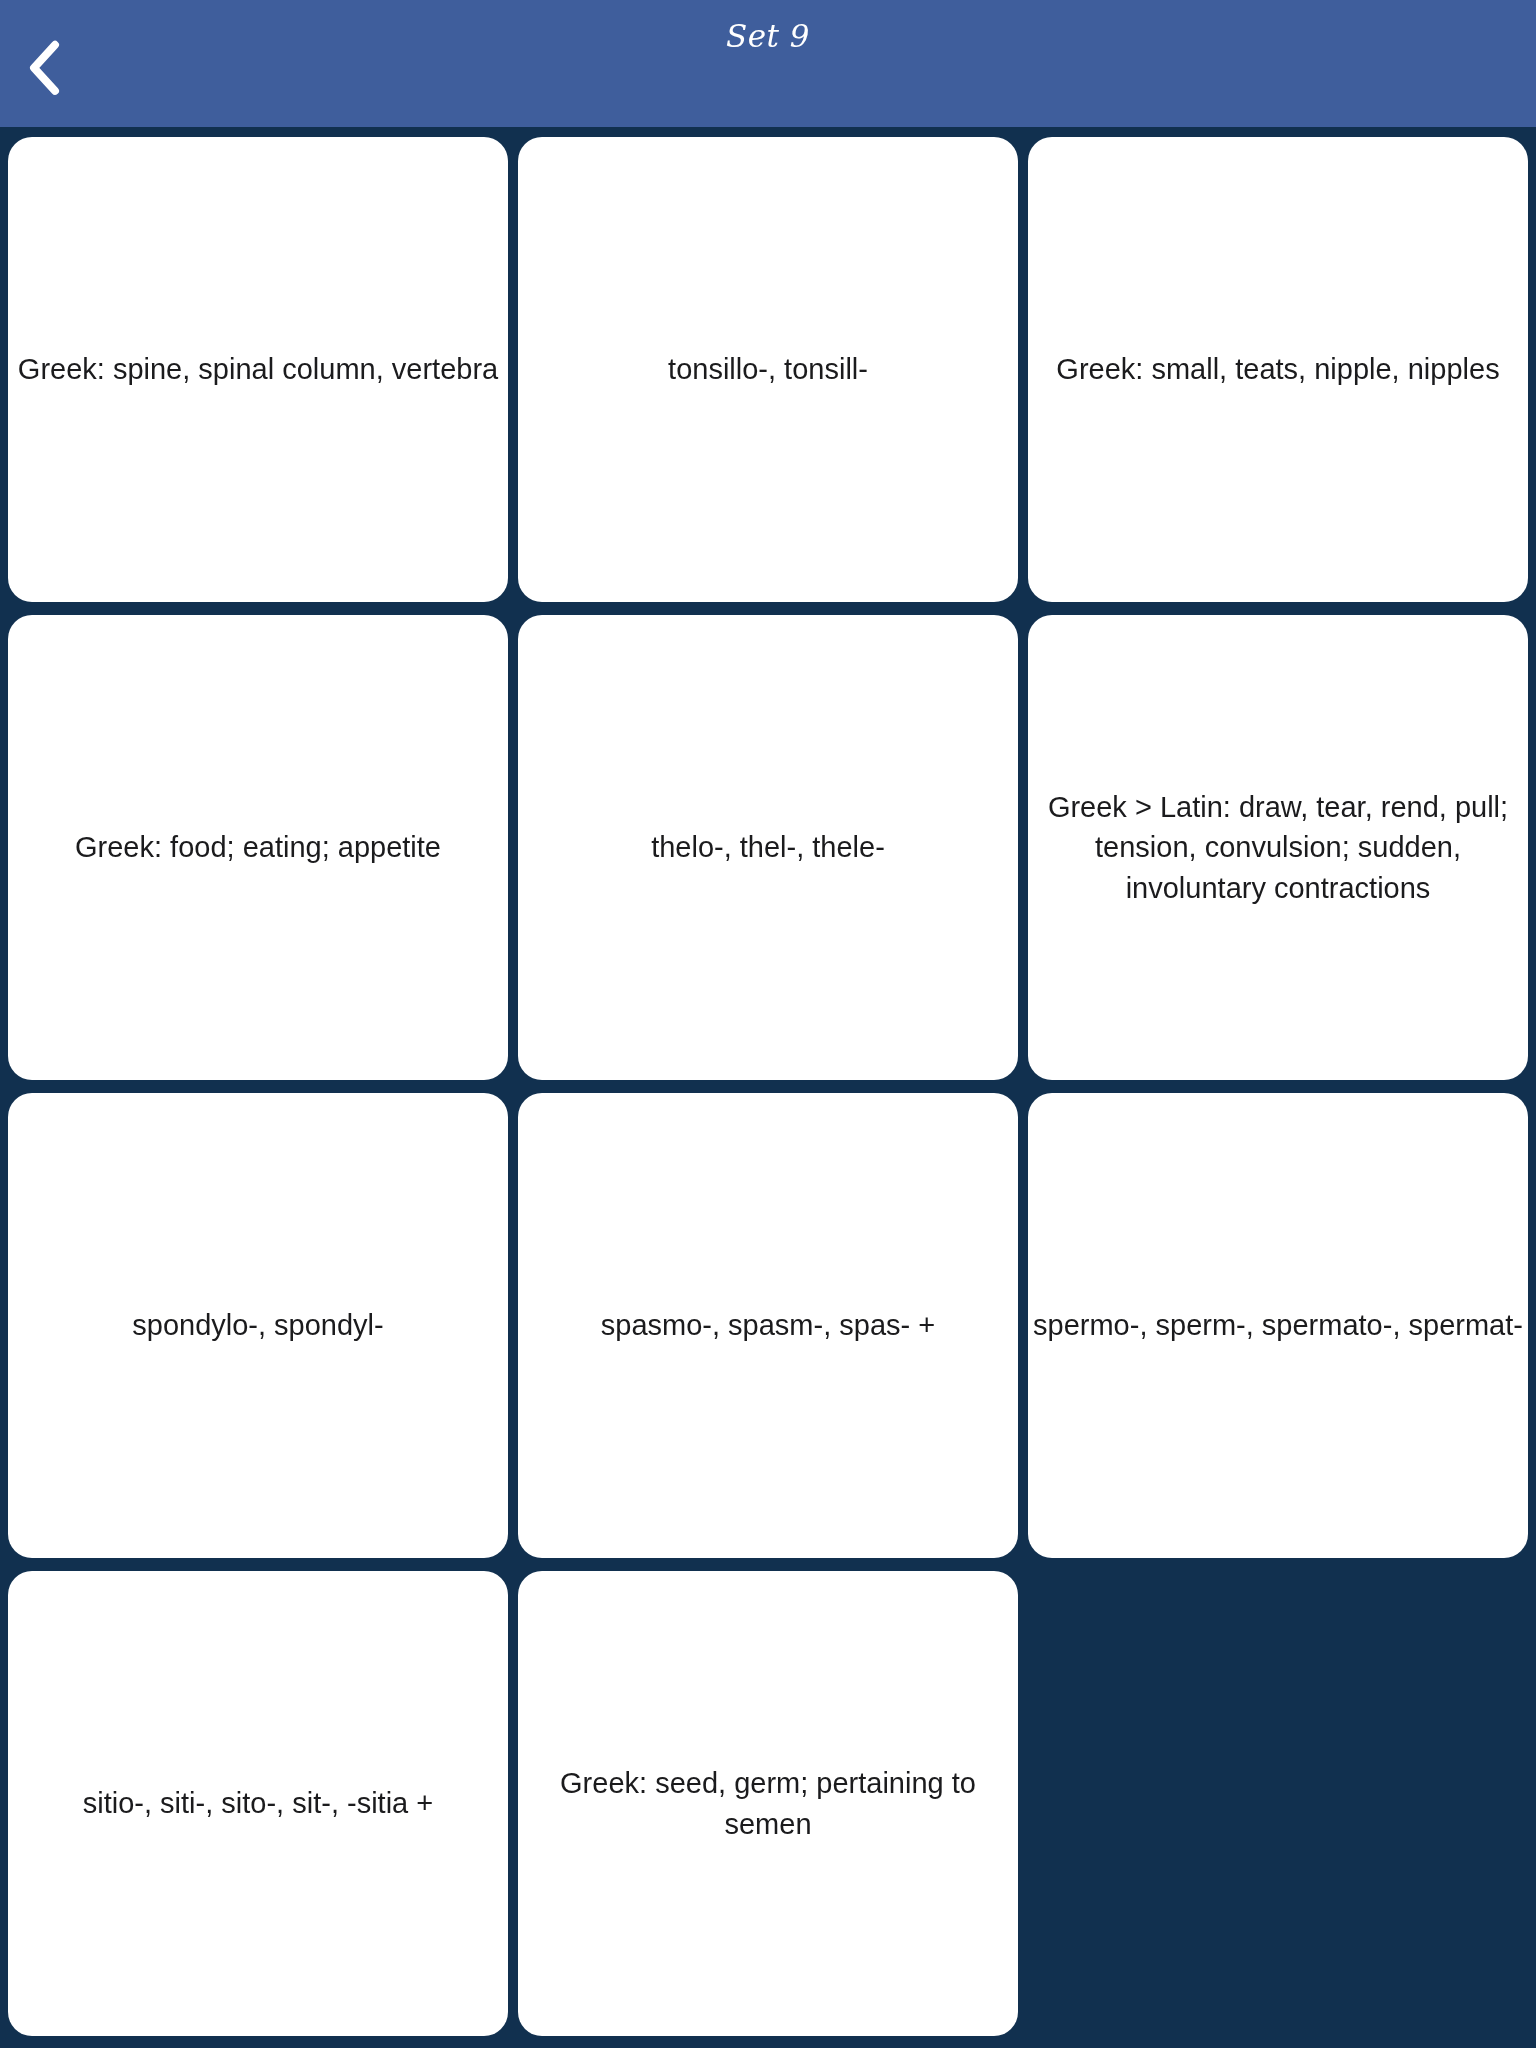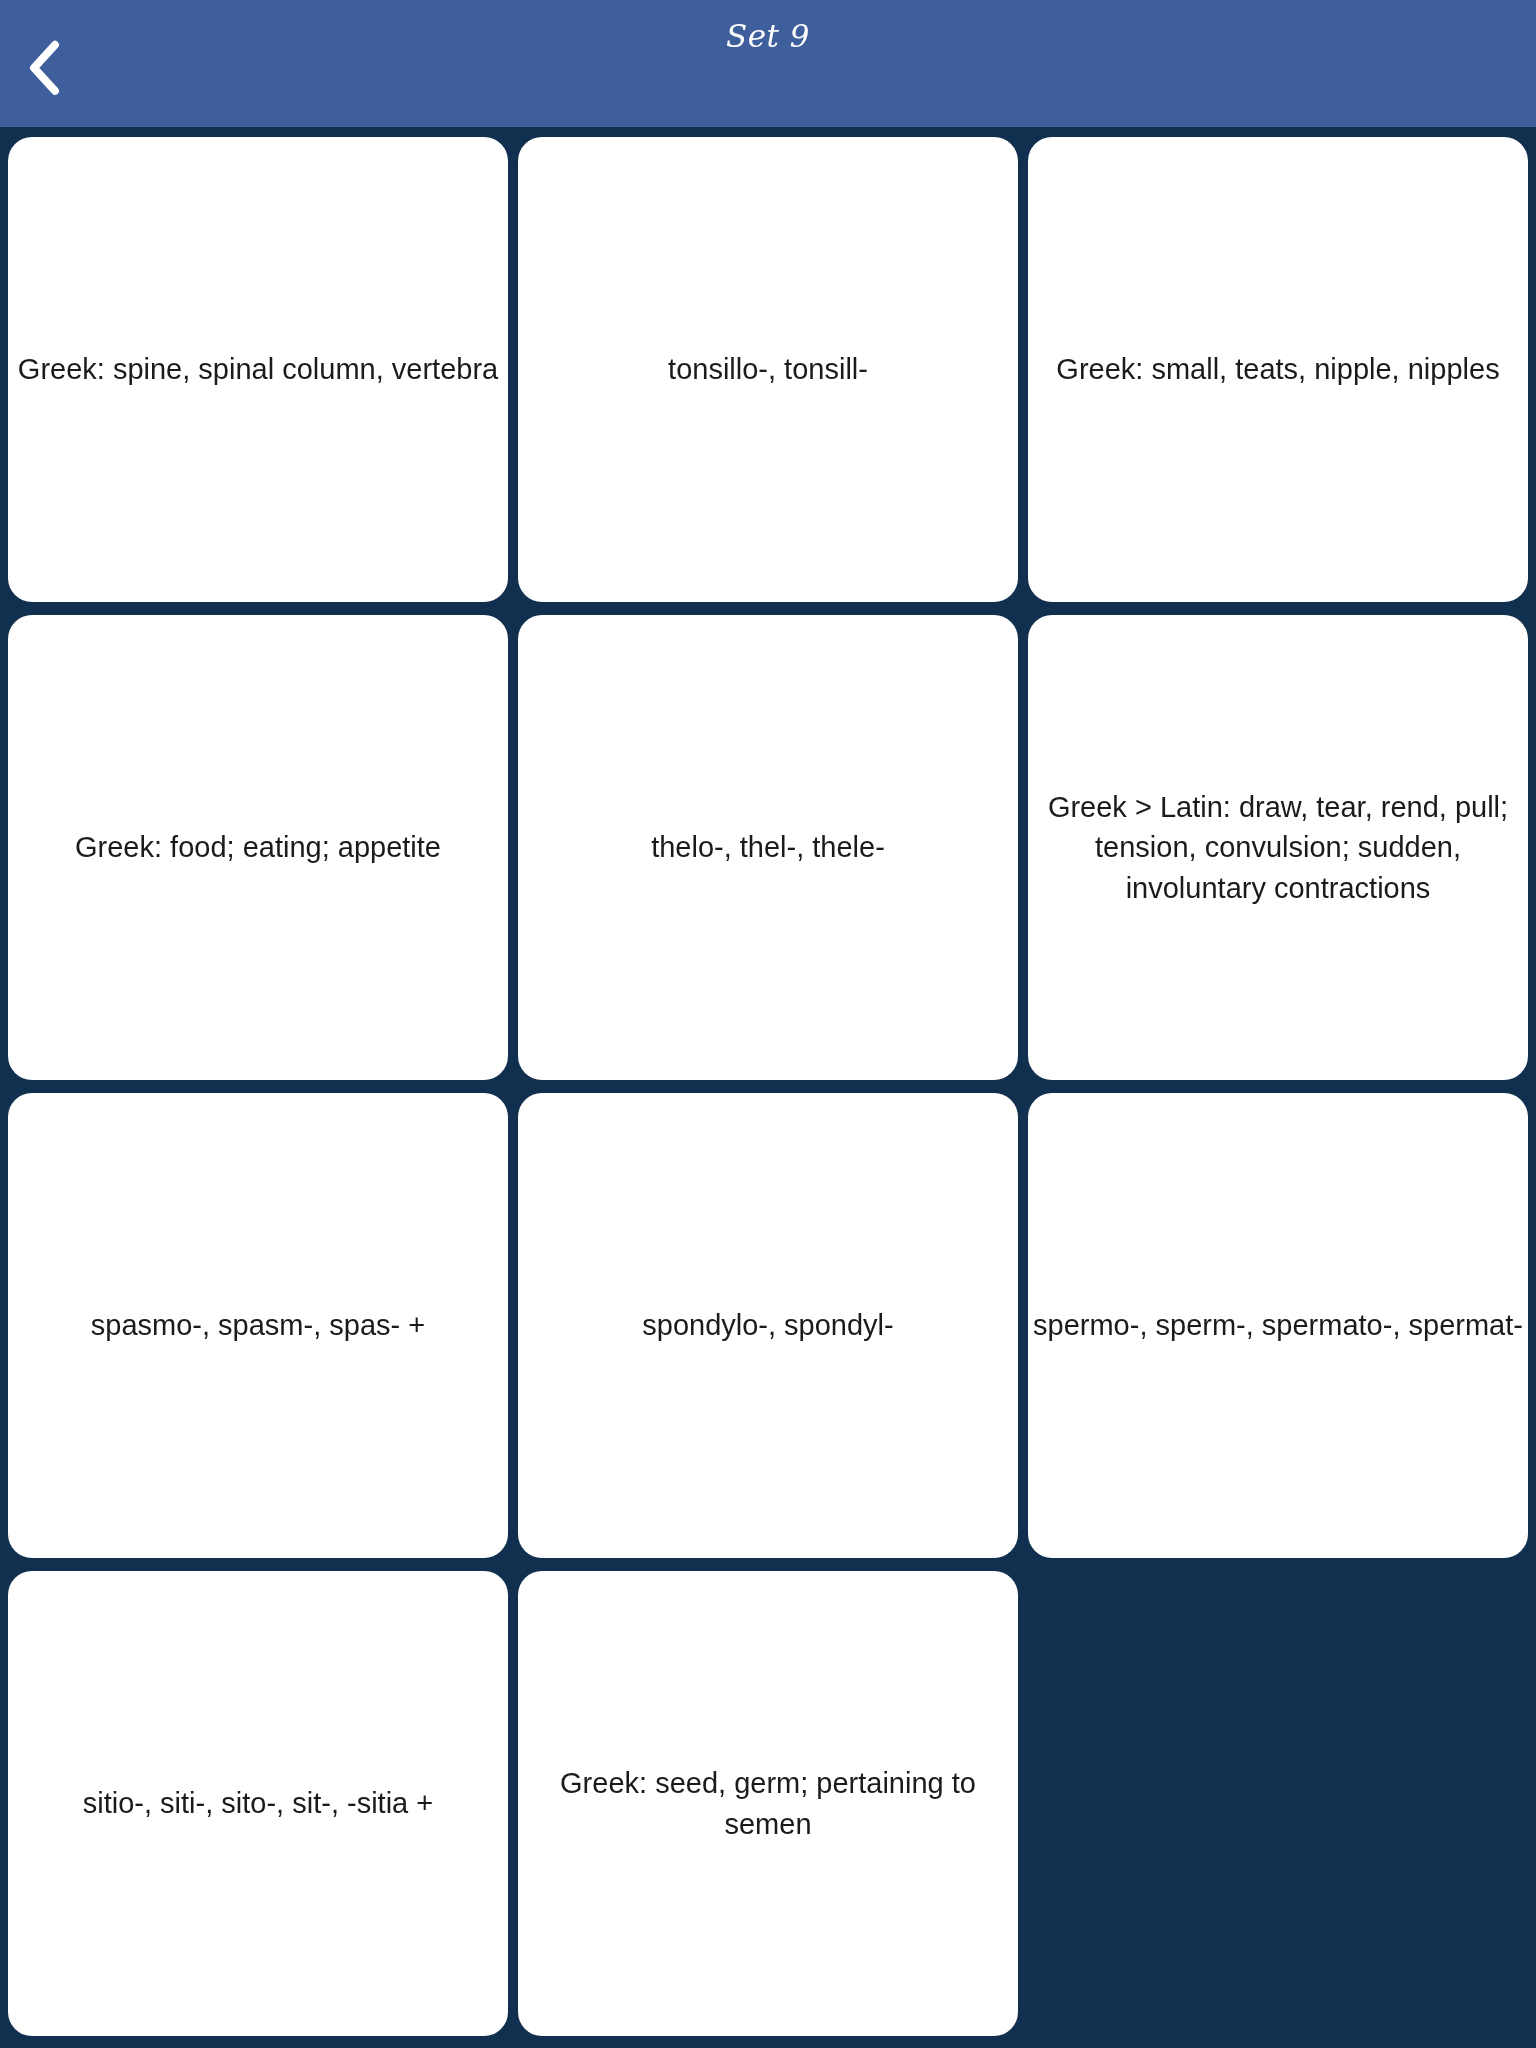--- a/index.html
+++ b/index.html
@@ -103,24 +103,24 @@
   <div class="flashcard">
     <div class="card-text">Greek: food; eating; appetite</div>
   </div>
   <div class="flashcard">
     <div class="card-text">thelo-, thel-, thele-</div>
   </div>
   <div class="flashcard">
     <div class="card-text">Greek &gt; Latin: draw, tear, rend, pull; tension, convulsion; sudden, involuntary contractions</div>
   </div>
   <div class="flashcard">
-    <div class="card-text">spasmo-, spasm-, spas- +</div>
+    <div class="card-text">spondylo-, spondyl-</div>
   </div>
   <div class="flashcard">
-    <div class="card-text">spondylo-, spondyl-</div>
+    <div class="card-text">spasmo-, spasm-, spas- +</div>
   </div>
   <div class="flashcard">
     <div class="card-text">spermo-, sperm-, spermato-, spermat-</div>
   </div>
   <div class="flashcard">
     <div class="card-text">sitio-, siti-, sito-, sit-, -sitia +</div>
   </div>
   <div class="flashcard">
     <div class="card-text">Greek: seed, germ; pertaining to semen</div>
   </div>

